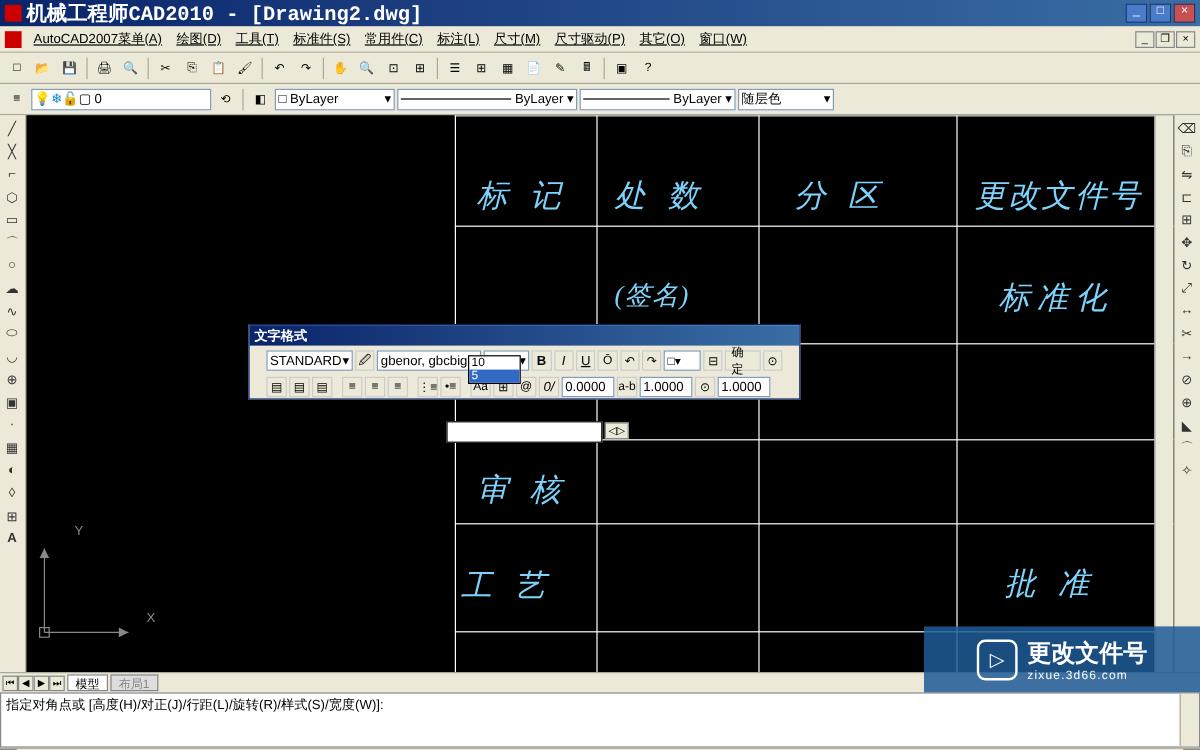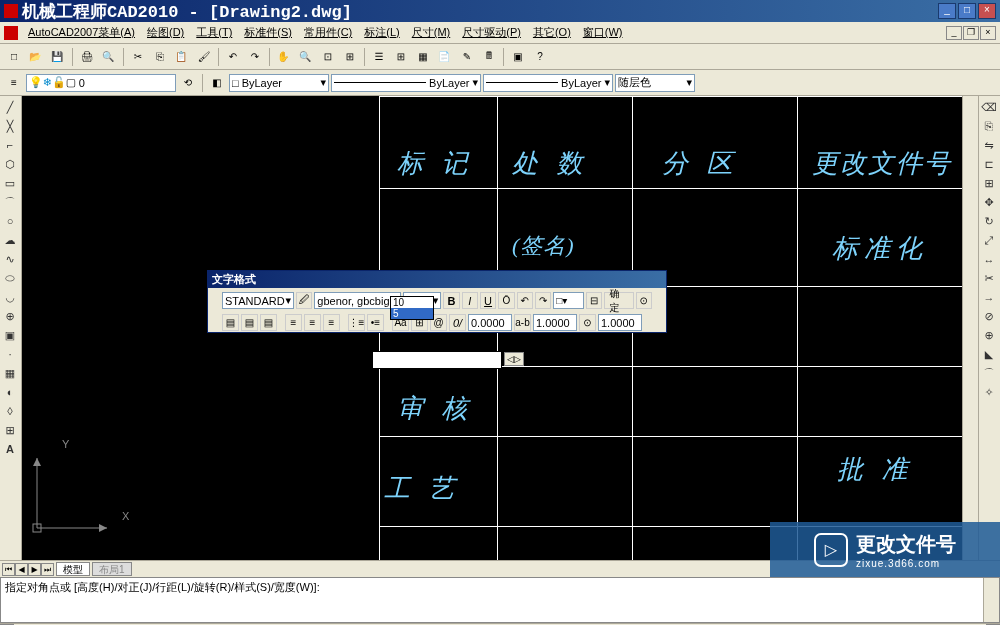--- a/index.html
+++ b/index.html
@@ -202,21 +202,21 @@
     <div class="cell-text" style="left:490px; top:50px">处 数</div>
     <div class="cell-text" style="left:640px; top:50px">分  区</div>
     <div class="cell-text" style="left:790px; top:50px; letter-spacing:2px">更改文件号</div>
 
     <div class="cell-text" style="left:490px; top:135px; font-size:22px; letter-spacing:1px">(签名)</div>
     <div class="cell-text" style="left:810px; top:135px">标准化</div>
 
     <div class="cell-text" style="left:375px; top:295px">审 核</div>
 
     <div class="cell-text" style="left:362px; top:375px">工 艺</div>
-    <div class="cell-text" style="left:815px; top:356px">批  准</div>
+    <div class="cell-text" style="left:815px; top:373px">批  准</div>
 
     <div class="ucs">
       <svg class="ucs-svg" width="10" height="10">
         <line x1="0" y1="0" x2="70" y2="0" stroke="#888" stroke-width="1"></line>
         <line x1="0" y1="0" x2="0" y2="-70" stroke="#888" stroke-width="1"></line>
         <polygon points="70,0 62,-4 62,4" fill="#888"></polygon>
         <polygon points="0,-70 -4,-62 4,-62" fill="#888"></polygon>
         <rect x="-4" y="-4" width="8" height="8" fill="none" stroke="#888"></rect>
       </svg>
       <div class="ucs-y">Y</div>

